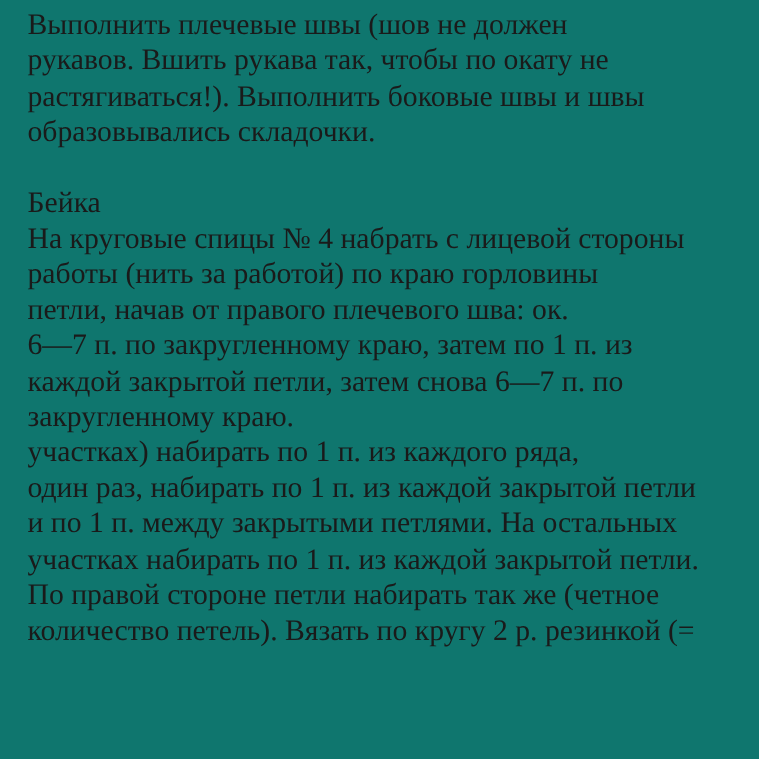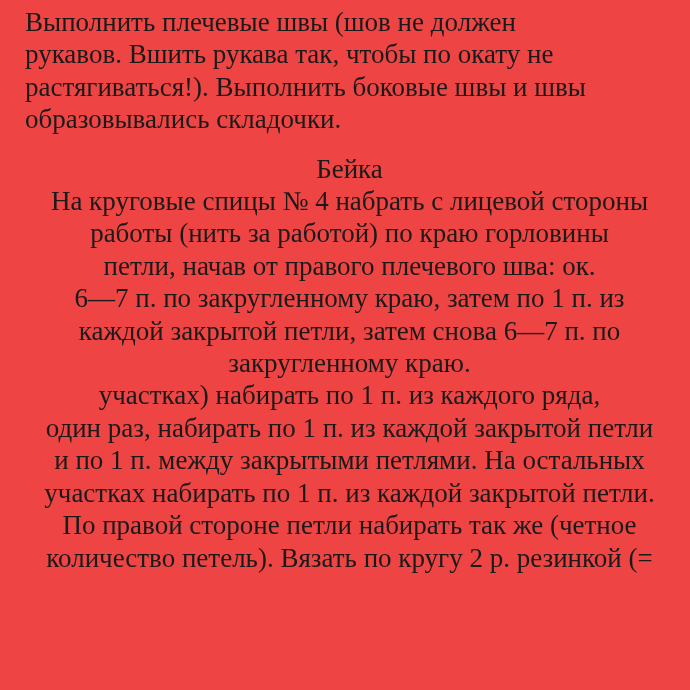--- a/index.html
+++ b/index.html
@@ -21,31 +21,30 @@
     padding: 6px 16px 0 25px;
     font-family: "Liberation Serif", "DejaVu Serif", serif;
     font-size: 27px;
     line-height: 32.4px;
     font-weight: 400;
   }
   .paragraph {
     margin: 0;
   }
   .para-gap {
-    margin-top: 17px;
-    text-align: center;
+    margin-top: 32px;
   }
   .text-line {
     white-space: nowrap;
   }
 </style>
 </head>
 <body>
 
-<div class="page" style="background: #ef4444; color: rgb(26, 26, 26);">
+<div class="page" style="background: #0f766e; color: rgb(26, 26, 26);">
   <div class="paragraph">
       <div class="text-line">Выполнить плечевые швы (шов не должен</div>
       <div class="text-line">рукавов. Вшить рукава так, чтобы по окату не</div>
       <div class="text-line">растягиваться!). Выполнить боковые швы и швы</div>
       <div class="text-line">образовывались складочки.</div>
     </div>
   <div class="paragraph para-gap">
       <div class="text-line">Бейка</div>
       <div class="text-line">На круговые спицы № 4 набрать с лицевой стороны</div>
       <div class="text-line">работы (нить за работой) по краю горловины</div>

